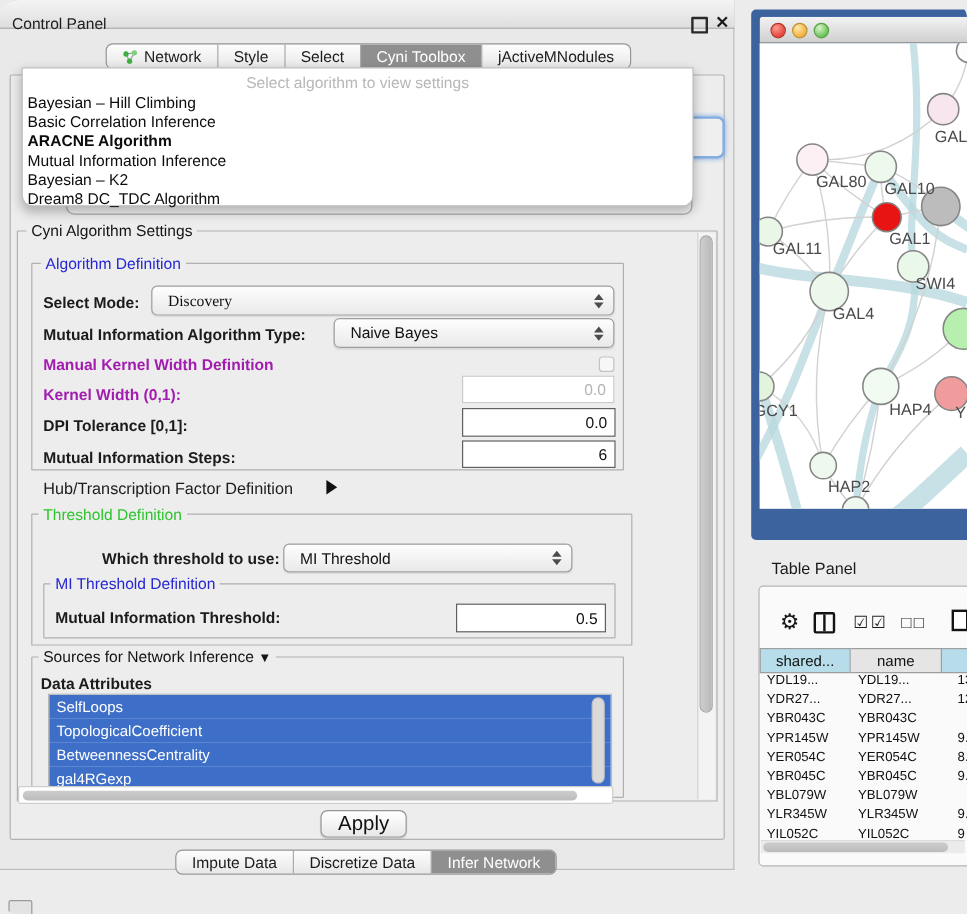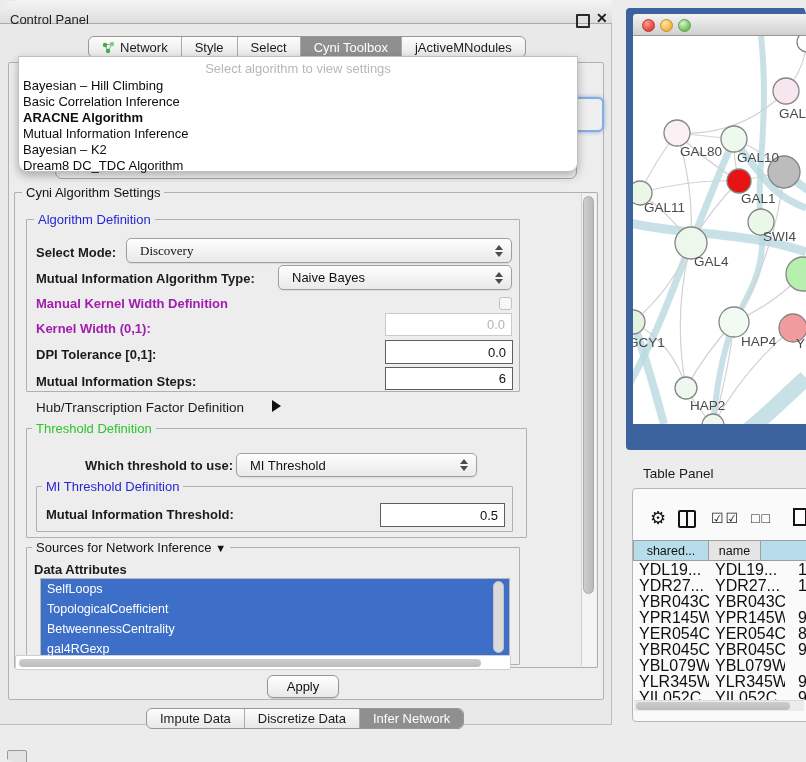--- a/index.html
+++ b/index.html
@@ -55,21 +55,21 @@
   
   .src-list{background:#fff;border:1px solid #b7b7b7;box-sizing:border-box;overflow:hidden;}
   .src-item{height:20px;line-height:20px;background:#3e6fc8;color:#fff;font-size:12.5px;padding-left:6px;white-space:nowrap;}
   .list-vscroll{background:#dadada;border:1px solid #c2c2c2;border-radius:6px;box-sizing:border-box;z-index:3;}
   
   .vtrack{background:#f3f3f3;border-left:1px solid #d2d2d2;box-sizing:border-box;}
   .vthumb{background:linear-gradient(90deg,#cecece,#b9b9b9);border:1px solid #ababab;border-radius:7px;box-sizing:border-box;}
   .hscroll-box{background:#fff;border:1px solid #cfcfcf;border-radius:2px;box-sizing:border-box;z-index:4;}
   .hthumb{background:linear-gradient(#cdcdcd,#bcbcbc);border-radius:5px;}
   
-  .btn{background:linear-gradient(#ffffff,#e8e8e8);border:1px solid #969696;border-radius:6px;font-size:13px;color:#111;
+  .btn{background:linear-gradient(#ffffff,#e8e8e8);border:1px solid #969696;border-radius:6px;font-size:17px;color:#111;
        display:flex;align-items:center;justify-content:center;box-sizing:border-box;box-shadow:0 1px 1px rgba(0,0,0,.15);}
   
   .netwin{left:626px;top:8px;width:190px;height:442px;background:#3d639f;border-radius:4px 0 0 4px;}
   .net-titlebar{left:633px;top:14px;width:180px;height:22px;background:linear-gradient(#f3f3f3,#d0d0d0);border-bottom:1px solid #979797;border-radius:3px 0 0 0;box-sizing:border-box;}
   .light{width:13px;height:13px;border-radius:50%;box-sizing:border-box;}
   .light.red{background:radial-gradient(circle at 35% 30%,#ff9a90,#e4453c 70%);border:1px solid #b5352e;}
   .light.yellow{background:radial-gradient(circle at 35% 30%,#ffe9a8,#f2b13e 70%);border:1px solid #c08f2e;}
   .light.green{background:radial-gradient(circle at 35% 30%,#d6f5c8,#6ec25c 70%);border:1px solid #58a046;}
   .net-canvas{left:633px;top:36px;width:173px;height:388px;background:#fff;}
   
@@ -79,21 +79,21 @@
   .colicon{width:18px;height:18px;border:2.5px solid #131313;border-radius:2px;box-sizing:border-box;}
   .colicon i{position:absolute;left:50%;top:0;width:2.5px;height:100%;background:#131313;margin-left:-1.25px;}
   .cbglyph{font-size:14px;color:#1c1c1c;letter-spacing:2px;}
   .fileicon{width:14px;height:18px;border:2.5px solid #131313;box-sizing:border-box;background:#fff;}
   .thead{display:flex;position:absolute;}
   .th{height:21px;line-height:21px;text-align:center;font-size:12.5px;color:#111;background:#e5e5e5;border:1px solid #9e9e9e;border-left:none;box-sizing:border-box;white-space:nowrap;overflow:hidden;}
   .th:first-child{border-left:1px solid #9e9e9e;}
   .th.hl{background:#b6dde9;}
   .trows{overflow:hidden;position:absolute;}
   .trow{display:flex;height:16px;}
-  .td{font-size:16px;color:#101010;white-space:nowrap;overflow:hidden;box-sizing:border-box;}
+  .td{font-size:11px;color:#101010;white-space:nowrap;overflow:hidden;box-sizing:border-box;}
   .mini-float{left:7px;top:750px;width:20px;height:14px;background:#e3e3e3;border:1px solid #999;border-radius:2px;box-sizing:border-box;}
   svg text{font-family:"Liberation Sans",sans-serif;}
 </style>
 </head>
 <body>
 
 <div class="stage">
 
   <div class="abs cp"></div>
   <div class="abs cp-title"></div>
@@ -318,21 +318,21 @@
   <div class="abs gear" style="left:650px;top:507px;">⚙</div>
   <div class="abs colicon" style="left:678px;top:510px;">
       <i></i>
     </div>
   <div class="abs cbglyph" style="left:711px;top:510px;">☑☑</div>
   <div class="abs cbglyph" style="left:751px;top:510px;">□□</div>
   <div class="abs fileicon" style="left:793px;top:508px;"></div>
 
   <div class="thead" style="left:633px;top:540px;" id="tblHead">
       <div class="th hl" style="width: 76px;">shared...</div>
-      <div class="th" style="width: 52px;">name</div>
+      <div class="th" style="width: 76px;">name</div>
       <div class="th hl" style="width: 77px;"></div>
     </div>
   <div class="trows" style="left:633px;top:561px;width:229px;height:139px;" id="tblBody">
       <div class="trow">
         <div class="td" style="width: 76px; padding-left: 6px;">YDL19...</div>
         <div class="td" style="width: 76px; padding-left: 6px;">YDL19...</div>
         <div class="td" style="width: 77px; padding-left: 13px;">13</div>
       </div>
       <div class="trow">
         <div class="td" style="width: 76px; padding-left: 6px;">YDR27...</div>

